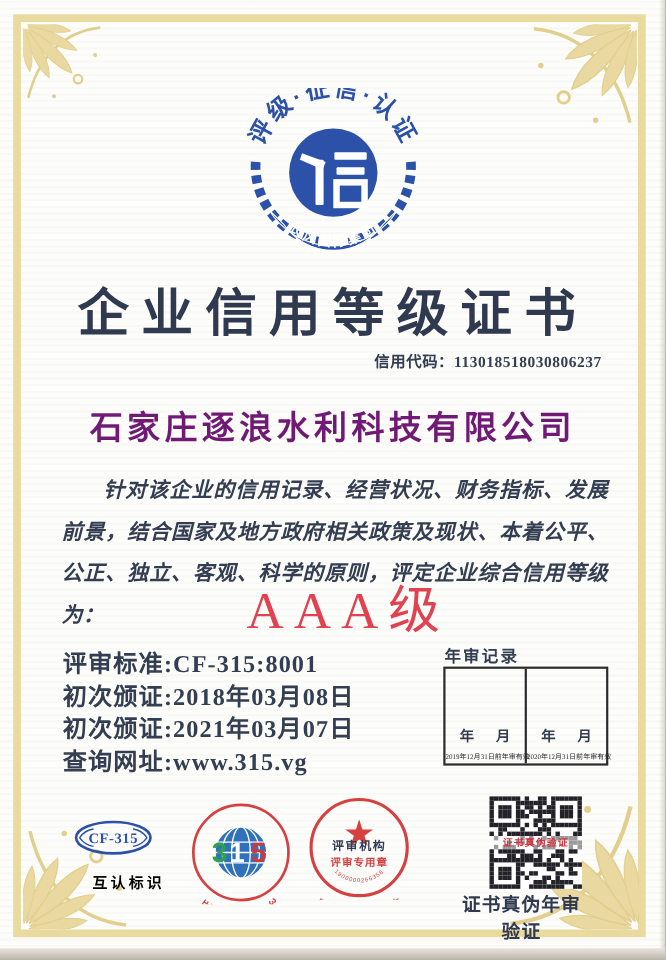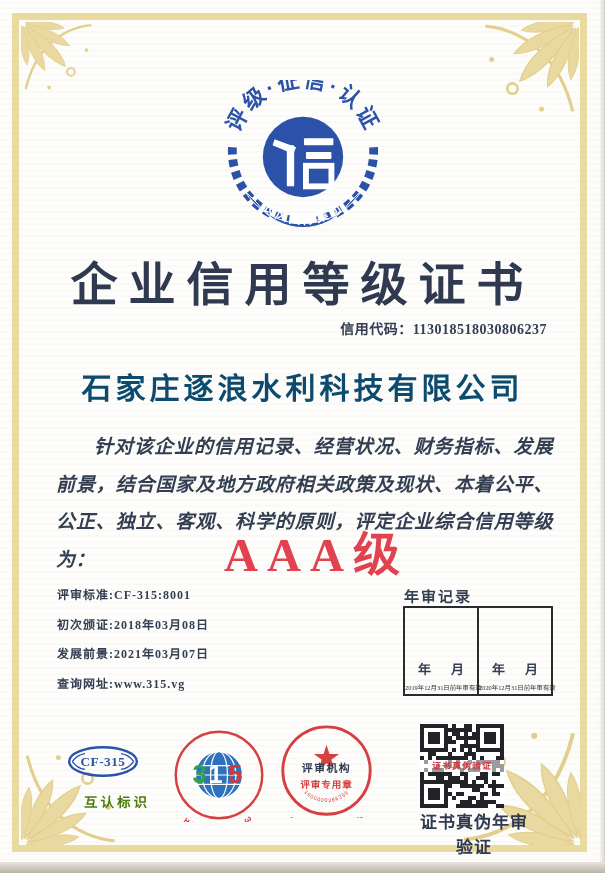--- a/index.html
+++ b/index.html
@@ -18,45 +18,45 @@
         background:linear-gradient(180deg,#e9e5dd, #b9b3a8);}
   .scan-right{position:absolute;top:0;bottom:0;right:0;width:6px;
         background:linear-gradient(270deg,rgba(150,140,120,.35),rgba(150,140,120,0));}
 
   .logo{position:absolute;left:205px;top:80px;width:196px;height:150px;}
 
   .title{position:absolute;left:0;right:0;top:246px;text-align:center;
         font-size:47px;font-weight:700;letter-spacing:11px;color:#2f3950;}
   .credit-code{position:absolute;right:58px;top:318px;font-size:14px;font-weight:700;letter-spacing:.5px;}
   .company{position:absolute;left:0;right:0;top:364px;text-align:center;
-        font-family:"Liberation Sans",sans-serif;font-size:30px;font-weight:700;letter-spacing:4px;color:#0c4a6e;}
+        font-family:"Liberation Sans",sans-serif;font-size:30px;font-weight:700;letter-spacing:4px;color:#701a75;}
   .para{position:absolute;left:56px;right:52px;top:428px;font-size:19px;font-weight:700;
         line-height:37.5px;text-indent:2em;text-align:justify;letter-spacing:.5px;font-style:italic;}
   .rating{position:absolute;left:0;right:0;top:516px;text-align:center;
-        font-size:47px;font-weight:700;letter-spacing:9px;color:var(--red,#e2414f);margin-left:28px;}
-
-  .details{position:absolute;left:57px;top:585px;font-size:12px;font-weight:700;}
+        font-size:47px;font-weight:400;letter-spacing:9px;color:var(--red,#e2414f);margin-left:28px;}
+
+  .details{position:absolute;left:57px;top:585px;font-size:22px;font-weight:700;}
   .details .line{height:29.5px;letter-spacing:1px;}
 
   .ar-title{position:absolute;left:404px;top:585px;font-size:15px;font-weight:700;letter-spacing:2px;}
   .ar-box{position:absolute;left:403px;top:606px;width:146px;height:86px;
         border:2px solid #2b2b2e;display:flex;}
   .ar-cell{flex:1;position:relative;}
   .ar-cell + .ar-cell{border-left:2px solid #2b2b2e;}
   .ar-ym{position:absolute;left:0;right:0;bottom:16px;display:flex;justify-content:center;gap:20px;
         font-size:13px;font-weight:700;}
   .ar-note{position:absolute;left:0;right:0;bottom:2px;text-align:center;font-size:6.4px;
         white-space:nowrap;color:#2e2e33;}
 
   .cf-seal{position:absolute;left:66px;top:744px;width:74px;height:35px;}
-  .cf-caption{position:absolute;left:84px;top:791px;font-size:13.5px;font-weight:700;letter-spacing:3px;color:#4d7c0f;}
+  .cf-caption{position:absolute;left:84px;top:791px;font-size:13.5px;font-weight:700;letter-spacing:3px;color:#000000;}
   .globe-seal{position:absolute;left:172px;top:728px;width:94px;height:94px;}
   .red-seal{position:absolute;left:279px;top:723px;width:95px;height:95px;}
 
-  .qr{position:absolute;left:420px;top:724px;width:84px;height:84px;background:#fff;padding:0;}
+  .qr{position:absolute;left:445px;top:724px;width:84px;height:84px;background:#fff;padding:0;}
   .qr-grid{display:grid;grid-template-columns:repeat(21,1fr);grid-template-rows:repeat(21,1fr);
         width:84px;height:84px;}
   .qr-grid .on{background:#222228;}
   .qr-overlay{position:absolute;left:0;right:0;top:36px;text-align:center;font-size:9px;font-weight:700;
         color:#d2353f;background:rgba(255,255,255,.55);letter-spacing:1px;line-height:12px;}
   .qr-caption{position:absolute;left:412px;top:808px;width:124px;text-align:center;
         font-size:17px;font-weight:700;letter-spacing:1px;color:#2f3950;}
 
   svg text{font-family:"Liberation Sans",sans-serif;}
   .serif-txt{font-family:"Liberation Serif",serif;}
@@ -124,21 +124,21 @@
 
   <div class="title">企业信用等级证书</div>
   <div class="credit-code">信用代码：113018518030806237</div>
   <div class="company">石家庄逐浪水利科技有限公司</div>
   <div class="para">针对该企业的信用记录、经营状况、财务指标、发展前景，结合国家及地方政府相关政策及现状、本着公平、公正、独立、客观、科学的原则，评定企业综合信用等级为：</div>
   <div class="rating">AAA级</div>
 
   <div class="details">
     <div class="line">评审标准:CF-315:8001</div>
     <div class="line">初次颁证:2018年03月08日</div>
-    <div class="line">发展前景:2021年03月07日</div>
+    <div class="line">初次颁证:2021年03月07日</div>
     <div class="line">查询网址:www.315.vg</div>
   </div>
 
   <div class="ar-title">年审记录</div>
   <div class="ar-box">
     <div class="ar-cell">
       <div class="ar-ym">
         <span>年</span>
         <span>月</span>
       </div>

